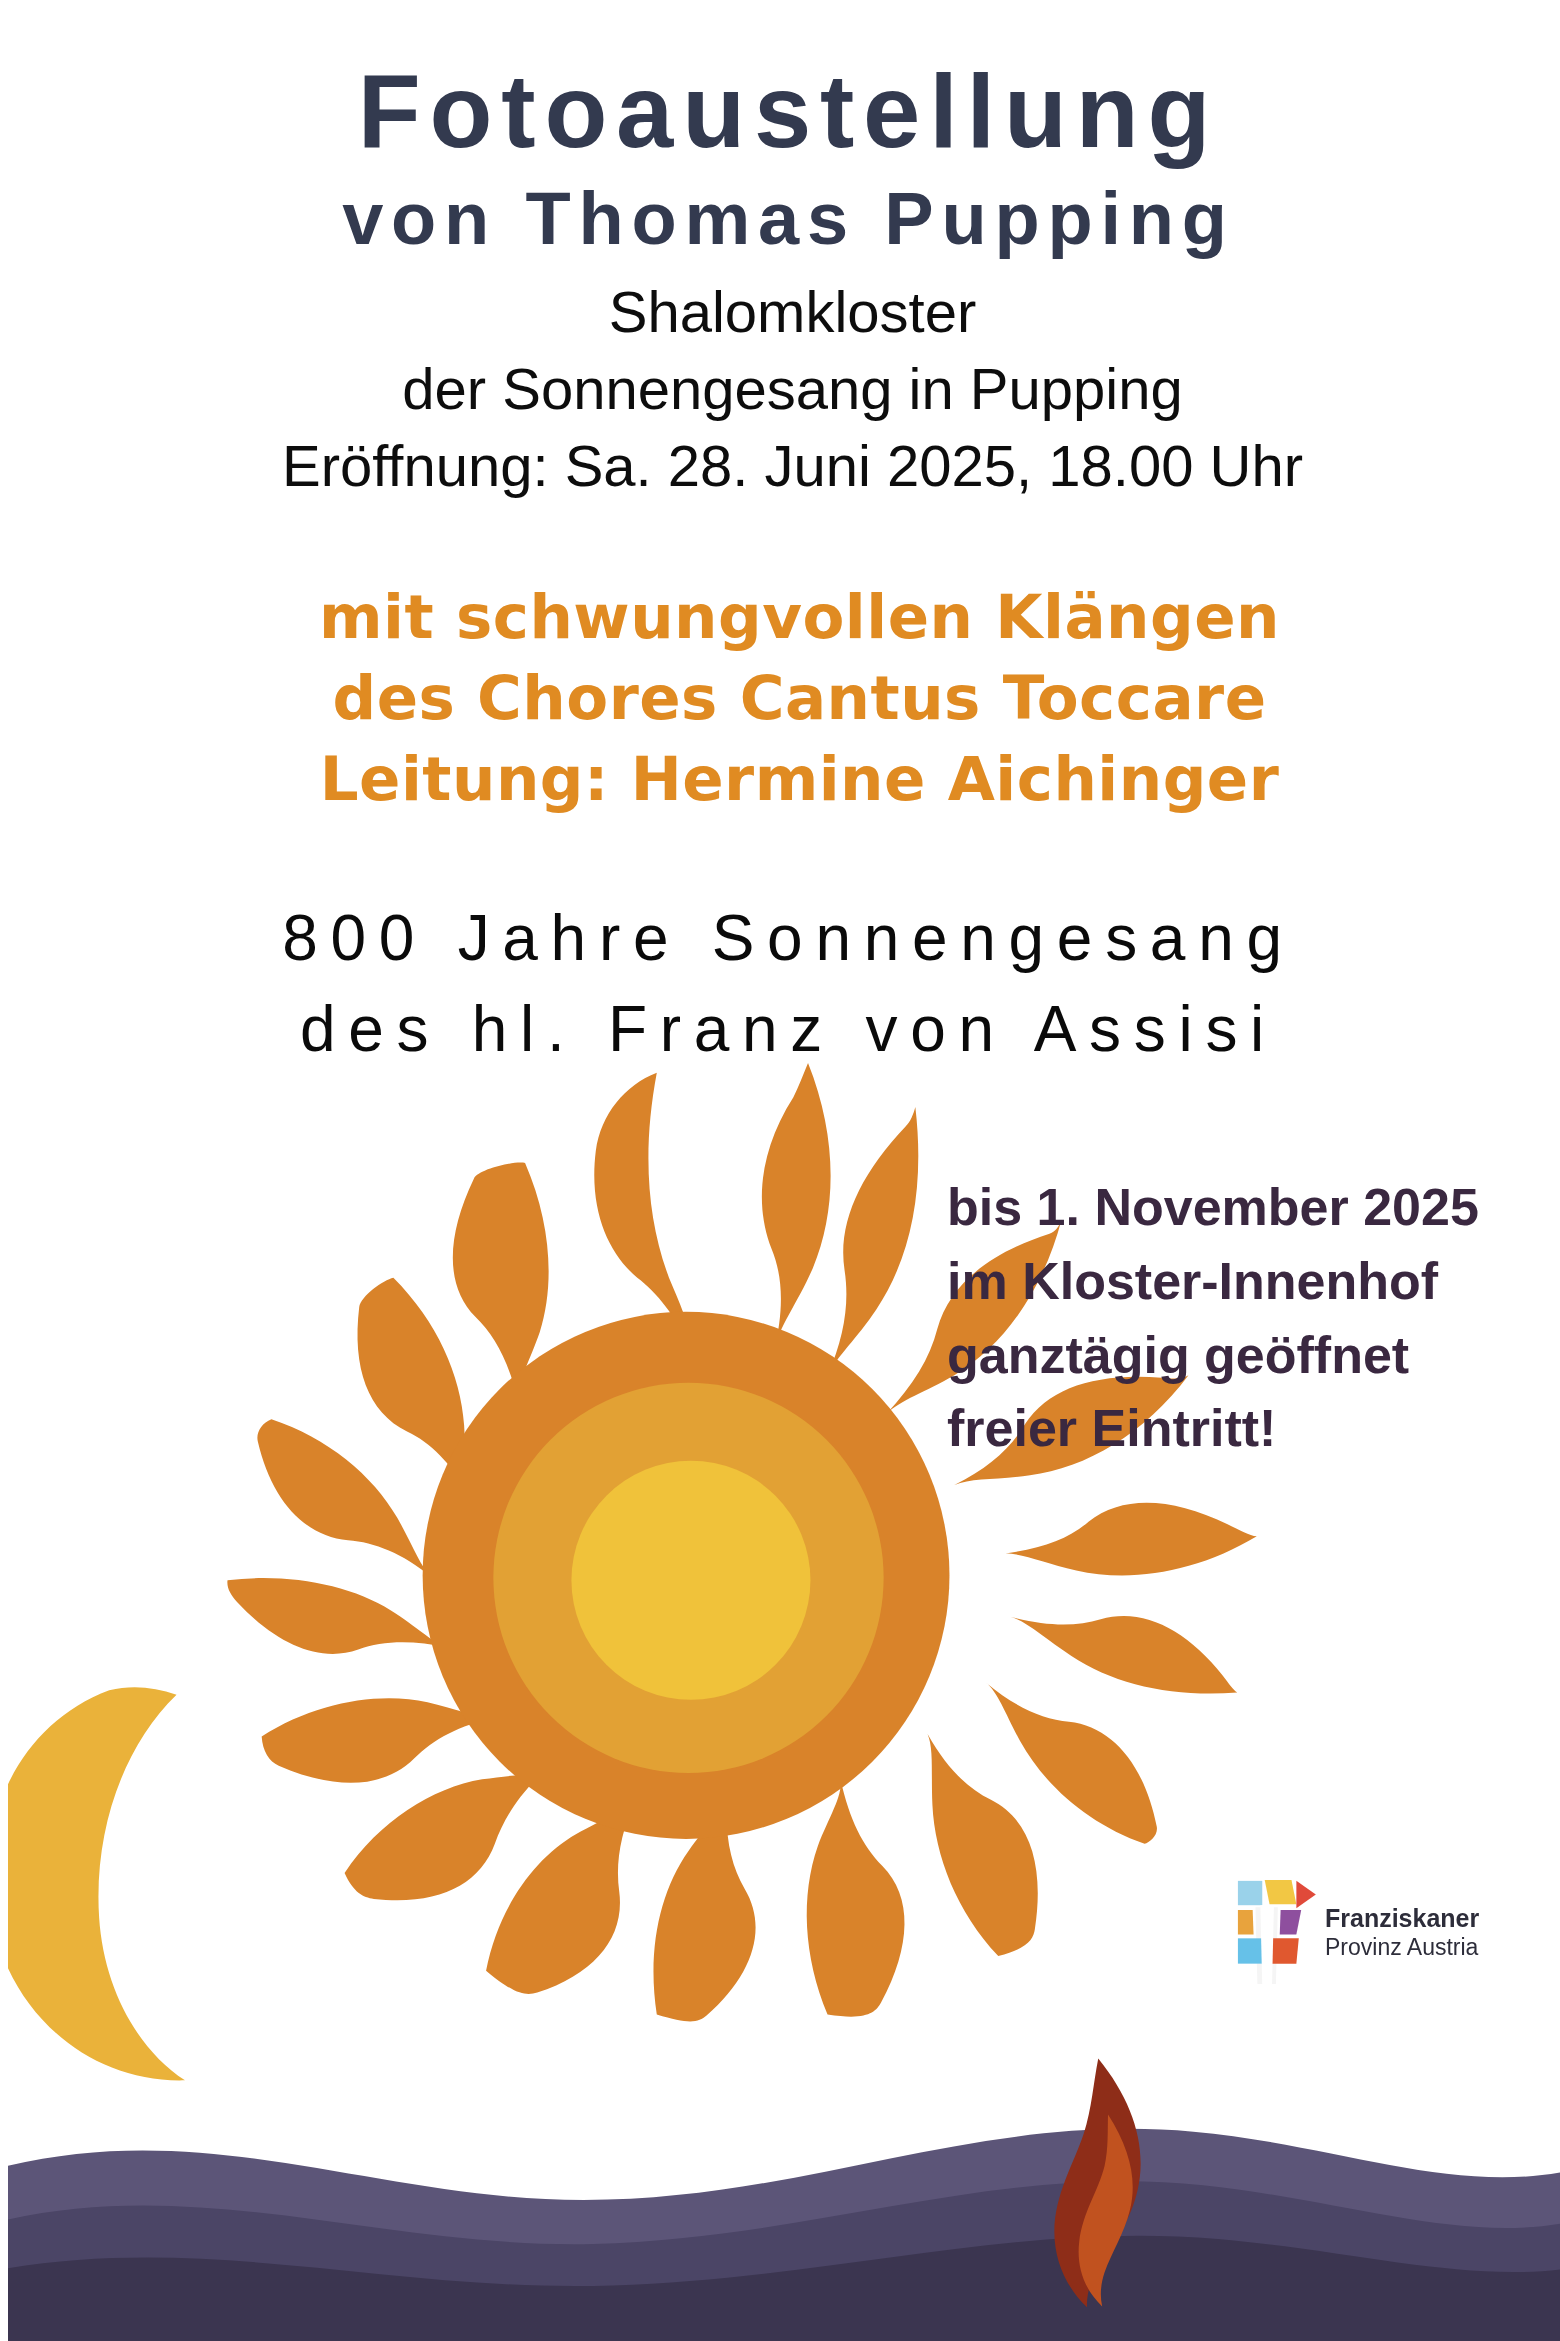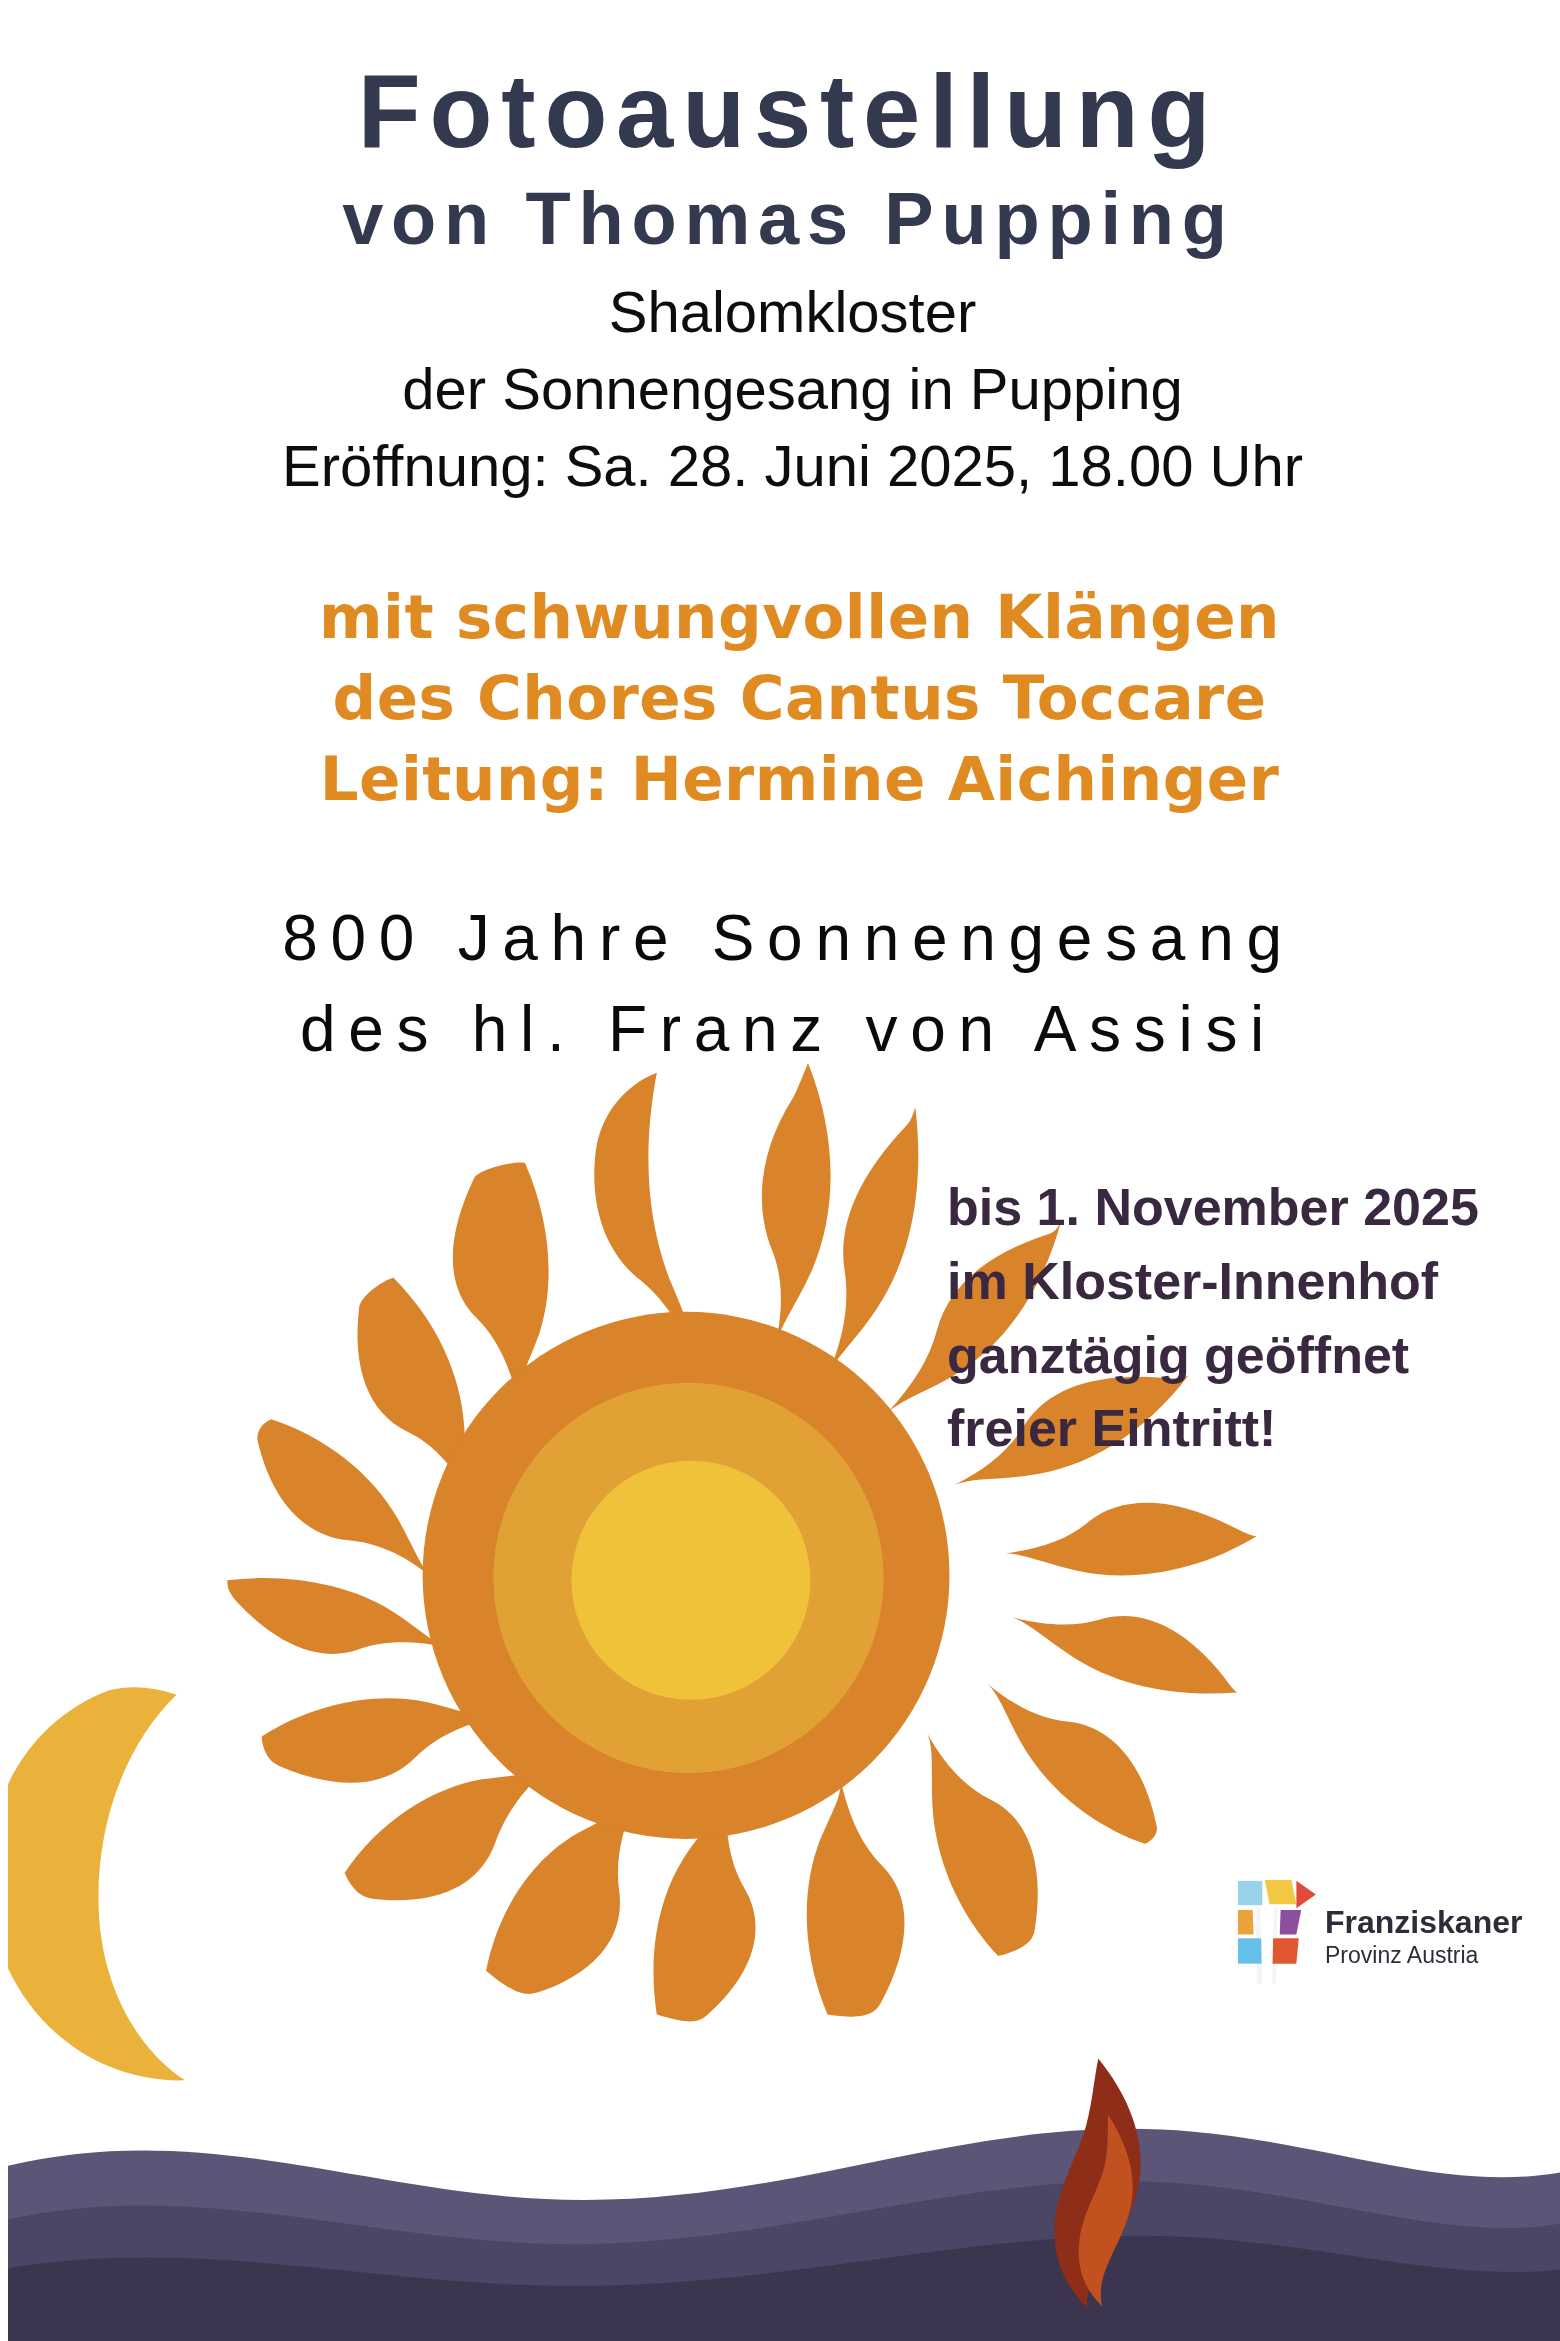--- a/index.html
+++ b/index.html
@@ -126,21 +126,21 @@
     width: 273px;
     height: 127px;
   }
   .logo-text {
     position: absolute;
     left: 102px;
     top: 28px;
     color: #2d2d3a;
     font-family: "Liberation Sans", sans-serif;
   }
-  .logo-t1 { font-size: 32px; font-weight: bold; line-height: 1.18; white-space: nowrap;}
+  .logo-t1 { font-size: 25px; font-weight: bold; line-height: 1.18; white-space: nowrap;}
   .logo-t2 { font-size: 23px; line-height: 1.18; white-space: nowrap;}
 </style>
 </head>
 <body>
 
 <div id="poster">
 
   <div class="head-wrap">
     <div class="title-main">Fotoaustellung</div>
     <div class="title-sub">von Thomas Pupping</div>

